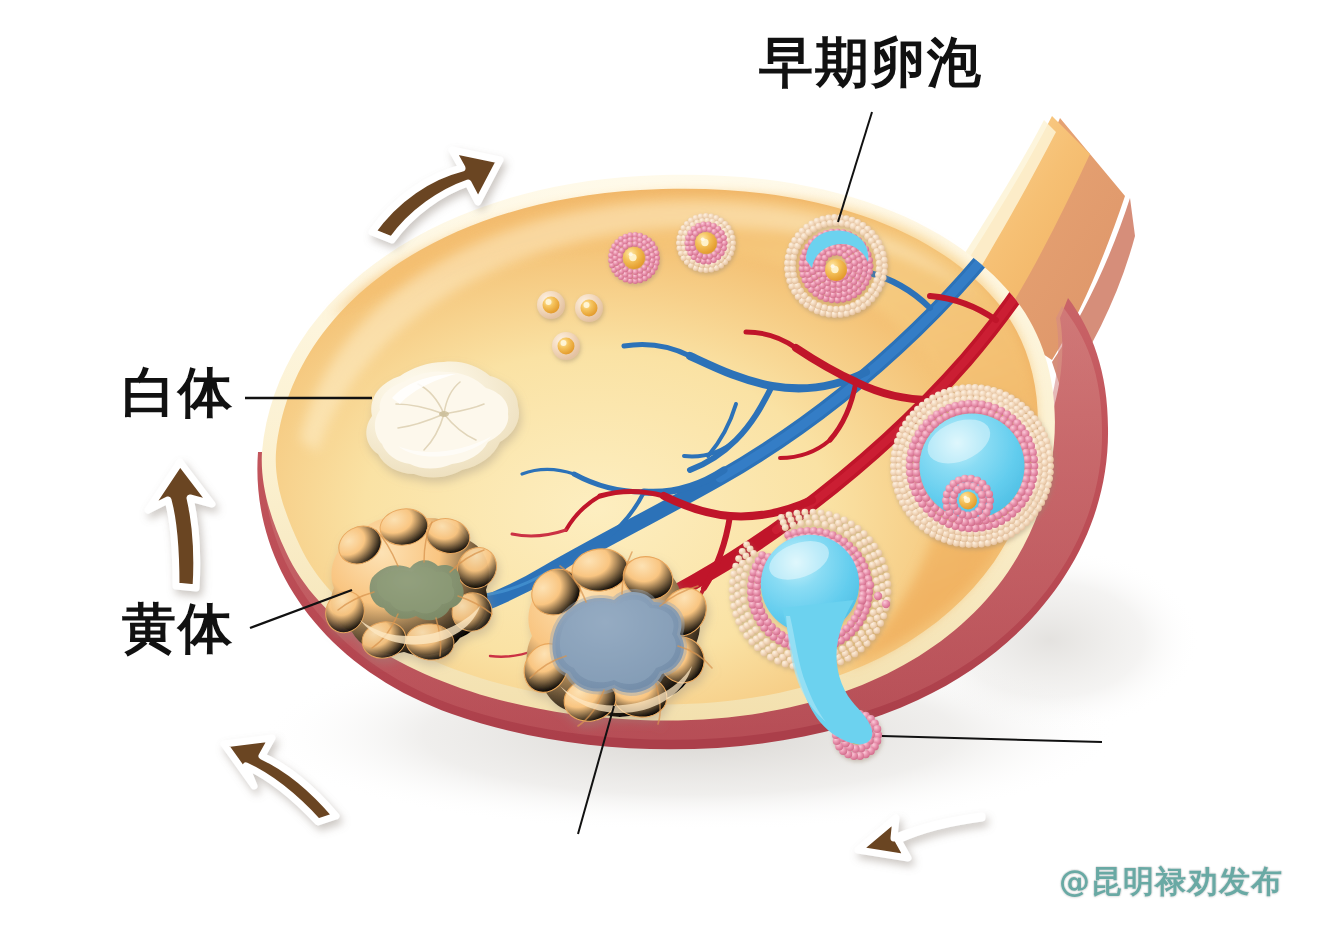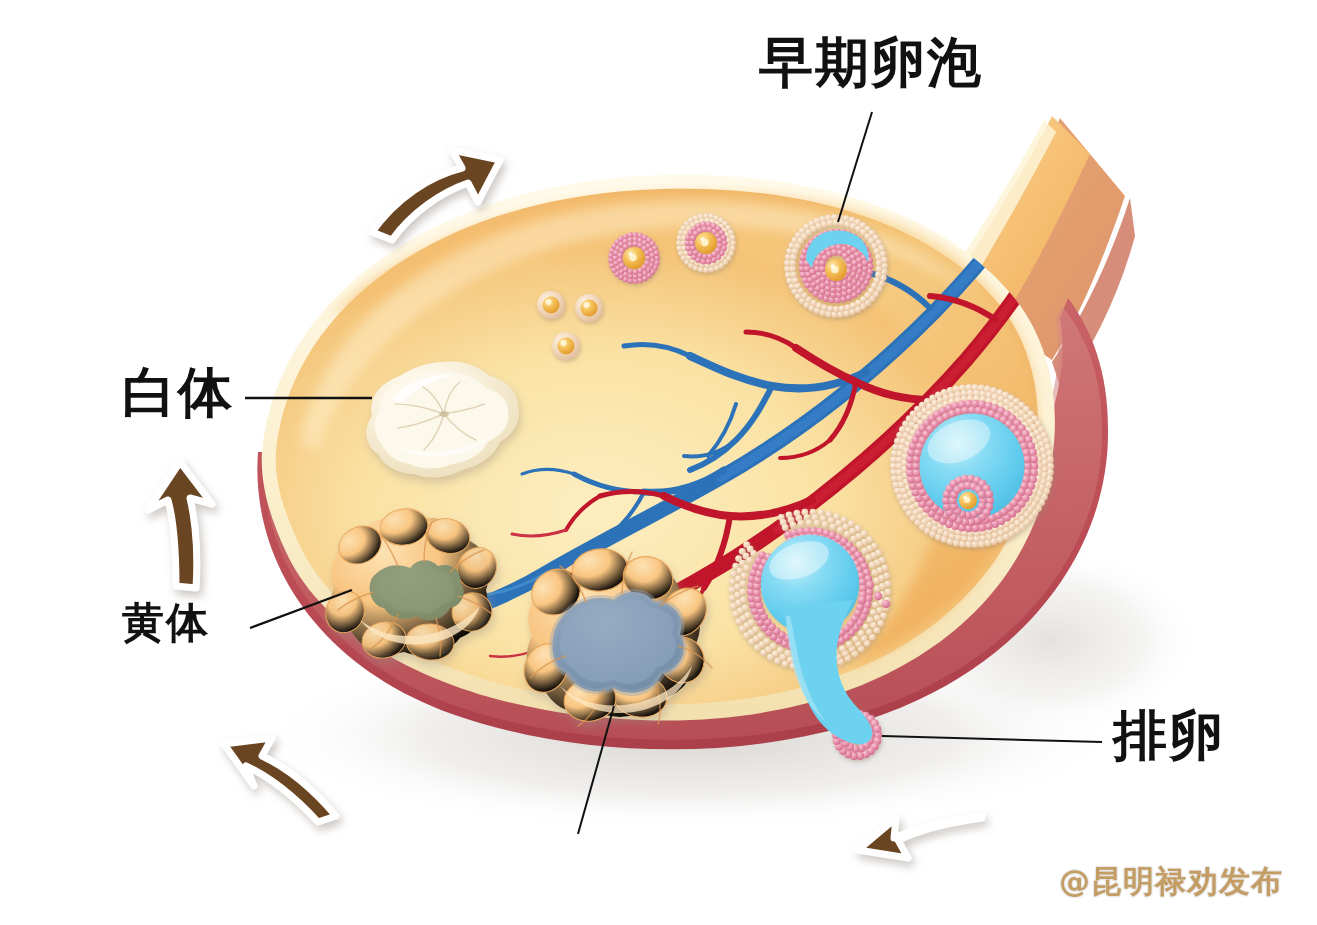--- a/index.html
+++ b/index.html
@@ -19,32 +19,32 @@
     color:#111111;
     font-weight:700;
     font-family:"DejaVu Sans","Liberation Sans",sans-serif;
     white-space:nowrap;
     letter-spacing:2px;
     line-height:1;
     user-select:none;
   }
   #label-early-follicle{left:759px;top:36px;font-size:54px;}
   #label-corpus-albicans{left:122px;top:370px;font-size:54px;font-family:Liberation Mono, monospace;}
-  #label-corpus-luteum{left:122px;top:602px;font-size:42px;}
+  #label-corpus-luteum{left:122px;top:602px;font-size:54px;}
   #label-developing-cl{left:352px;top:838px;font-size:54px;}
   #label-ovulation{left:1113px;top:709px;font-size:54px;}
 
   #watermark{
     position:absolute;left:1012px;top:861px;
     display:flex;align-items:center;gap:7px;
     opacity:.62;user-select:none;
   }
   #watermark .wm-text{
     font-family:"DejaVu Sans","Liberation Sans",sans-serif;
-    font-size:31px;font-weight:700;color:#a16207;
+    font-size:31px;font-weight:700;color:#0f766e;
     text-shadow:0 0 1px #d8d8d8,0 1px 2px #cfcfcf,1px 0 1px #d5d5d5,-1px 0 1px #d5d5d5,0 -1px 1px #d5d5d5;
     letter-spacing:1px;
   }
 </style>
 </head>
 <body>
 
 <div id="stage">
 
 <svg width="1317" height="925" viewBox="0 0 1317 925" xmlns="http://www.w3.org/2000/svg">
@@ -1545,21 +1545,20 @@
     <g>
       <path d="M982,818 C950,822 920,830 898,840 L908,858 L858,850 L896,818 L894,838
                C918,828 950,820 982,816 Z" fill="#6b4522" stroke="#ffffff" stroke-width="7" stroke-linejoin="round"></path>
     </g>
   </g>
 </svg>
 
 <div class="lbl" id="label-early-follicle">早期卵泡</div>
 <div class="lbl" id="label-corpus-albicans">白体</div>
 <div class="lbl" id="label-corpus-luteum">黄体</div>
-<div class="lbl" id="label-ovulation">排卵</div>
 
 <div id="watermark">
   <span>
     <svg width="40" height="34" viewBox="0 0 40 34" aria-hidden="true">
       <g fill="none" stroke="#ffffff" stroke-width="2.4" opacity=".9">
         <ellipse cx="17" cy="20" rx="15" ry="11"></ellipse>
         <ellipse cx="17" cy="21" rx="7.5" ry="5.5"></ellipse>
         <circle cx="16" cy="22" r="2.4" fill="#ffffff" stroke="none"></circle>
         <path d="M26,4 a9,9 0 0 1 9,9" stroke-linecap="round"></path>
         <path d="M26,10 a4,4 0 0 1 4,4" stroke-linecap="round"></path>

